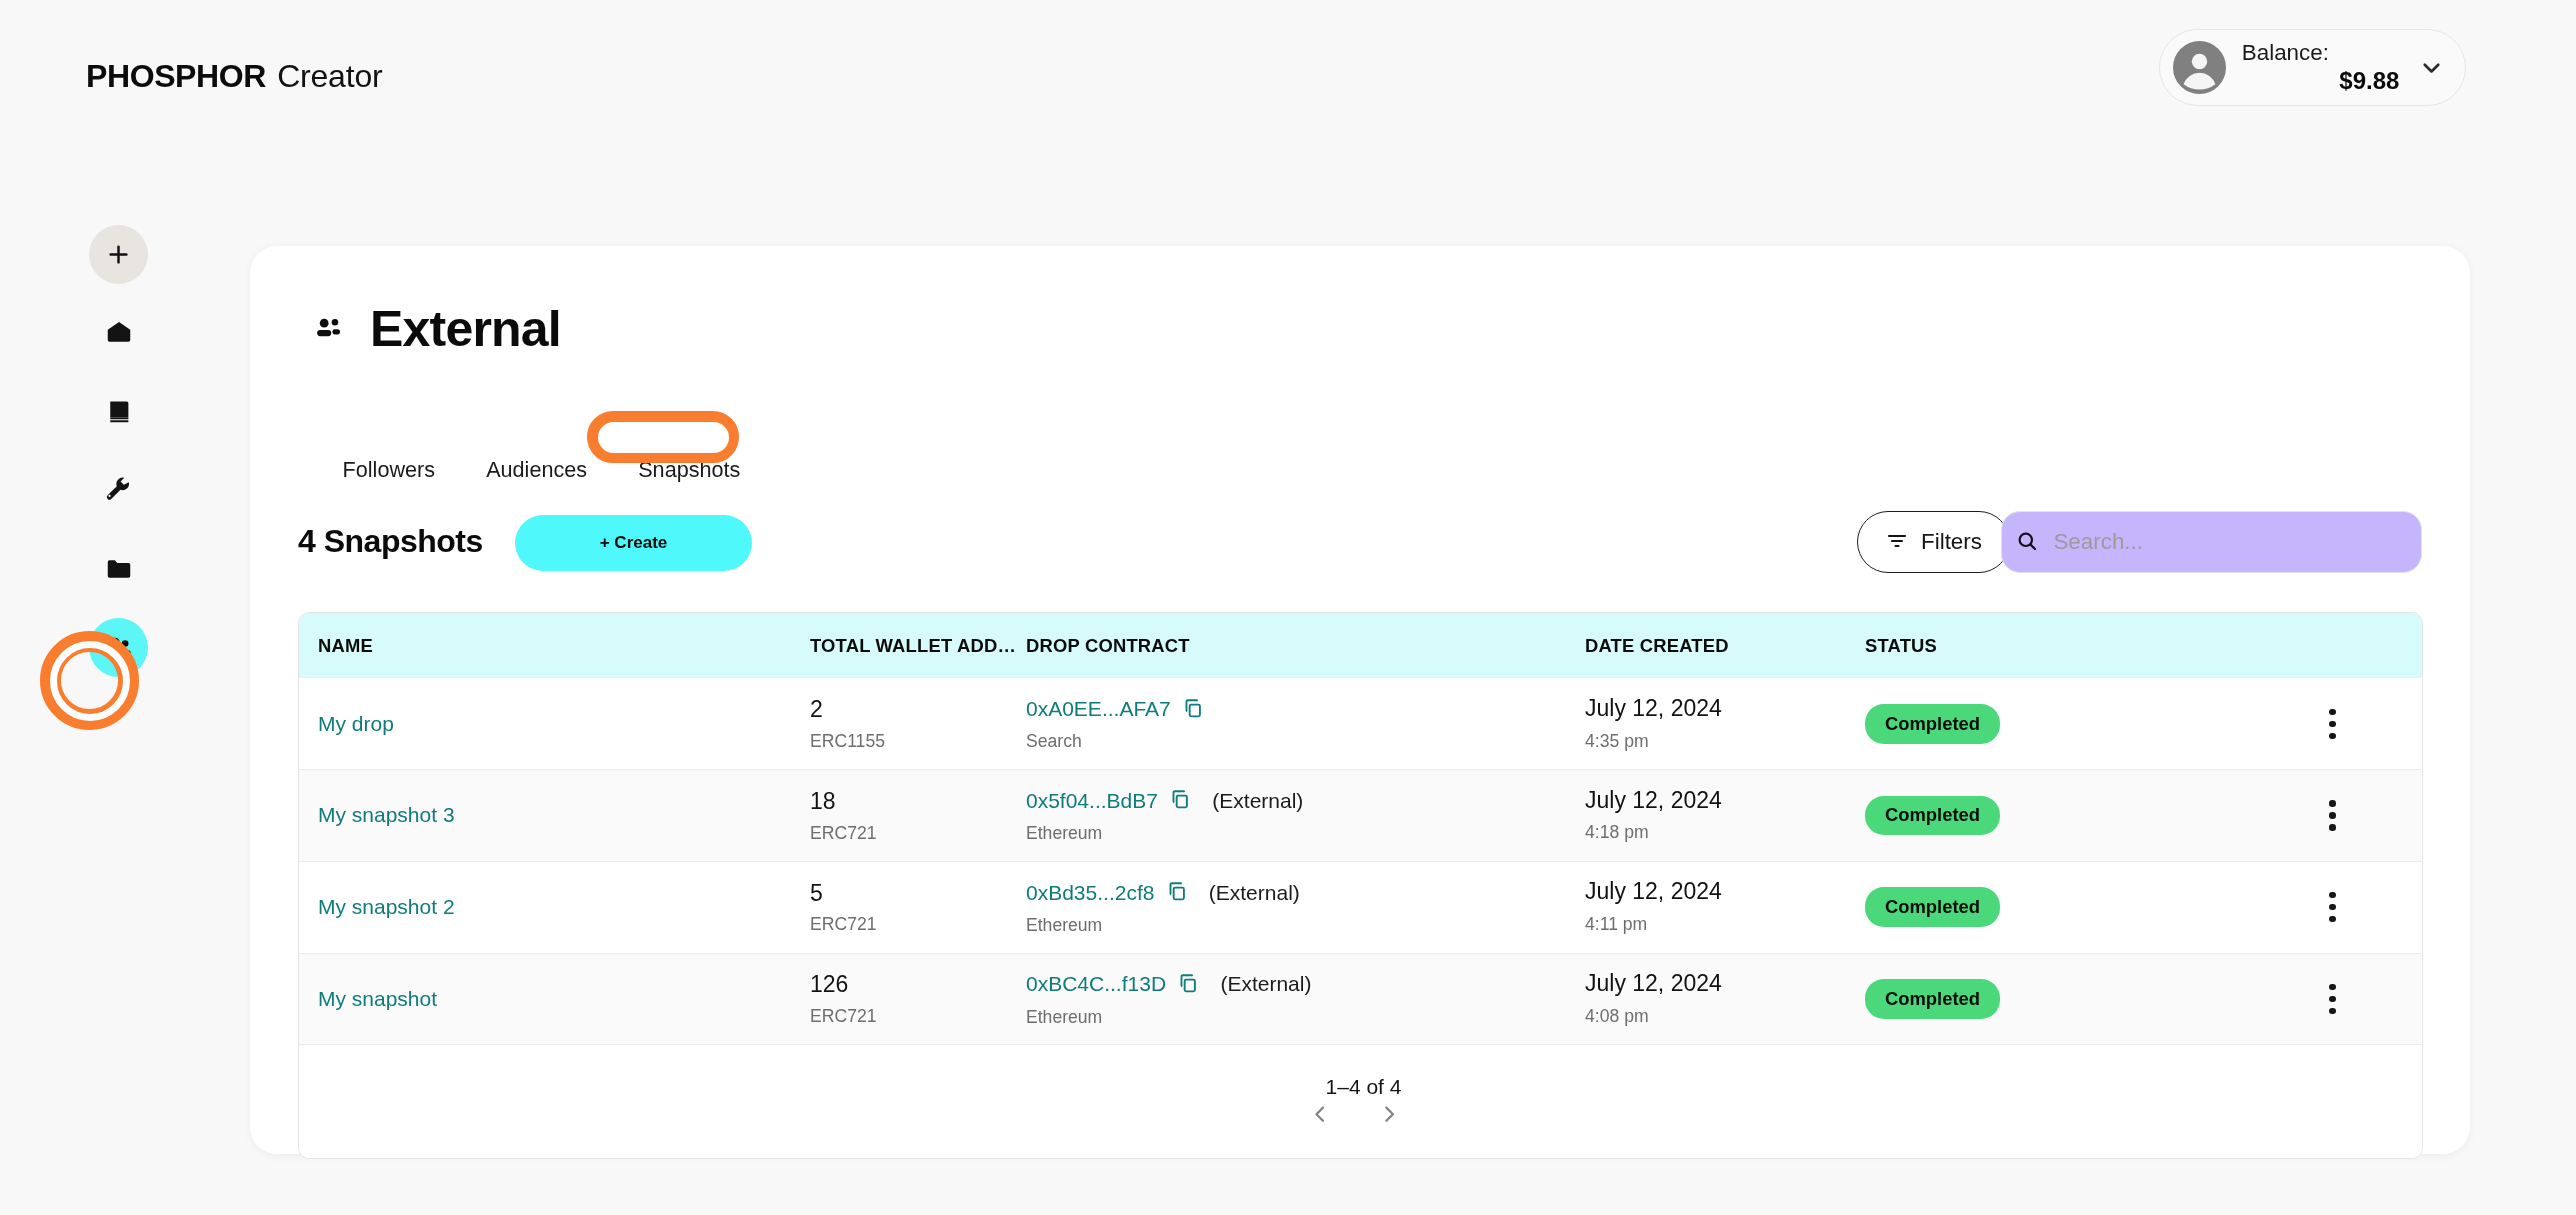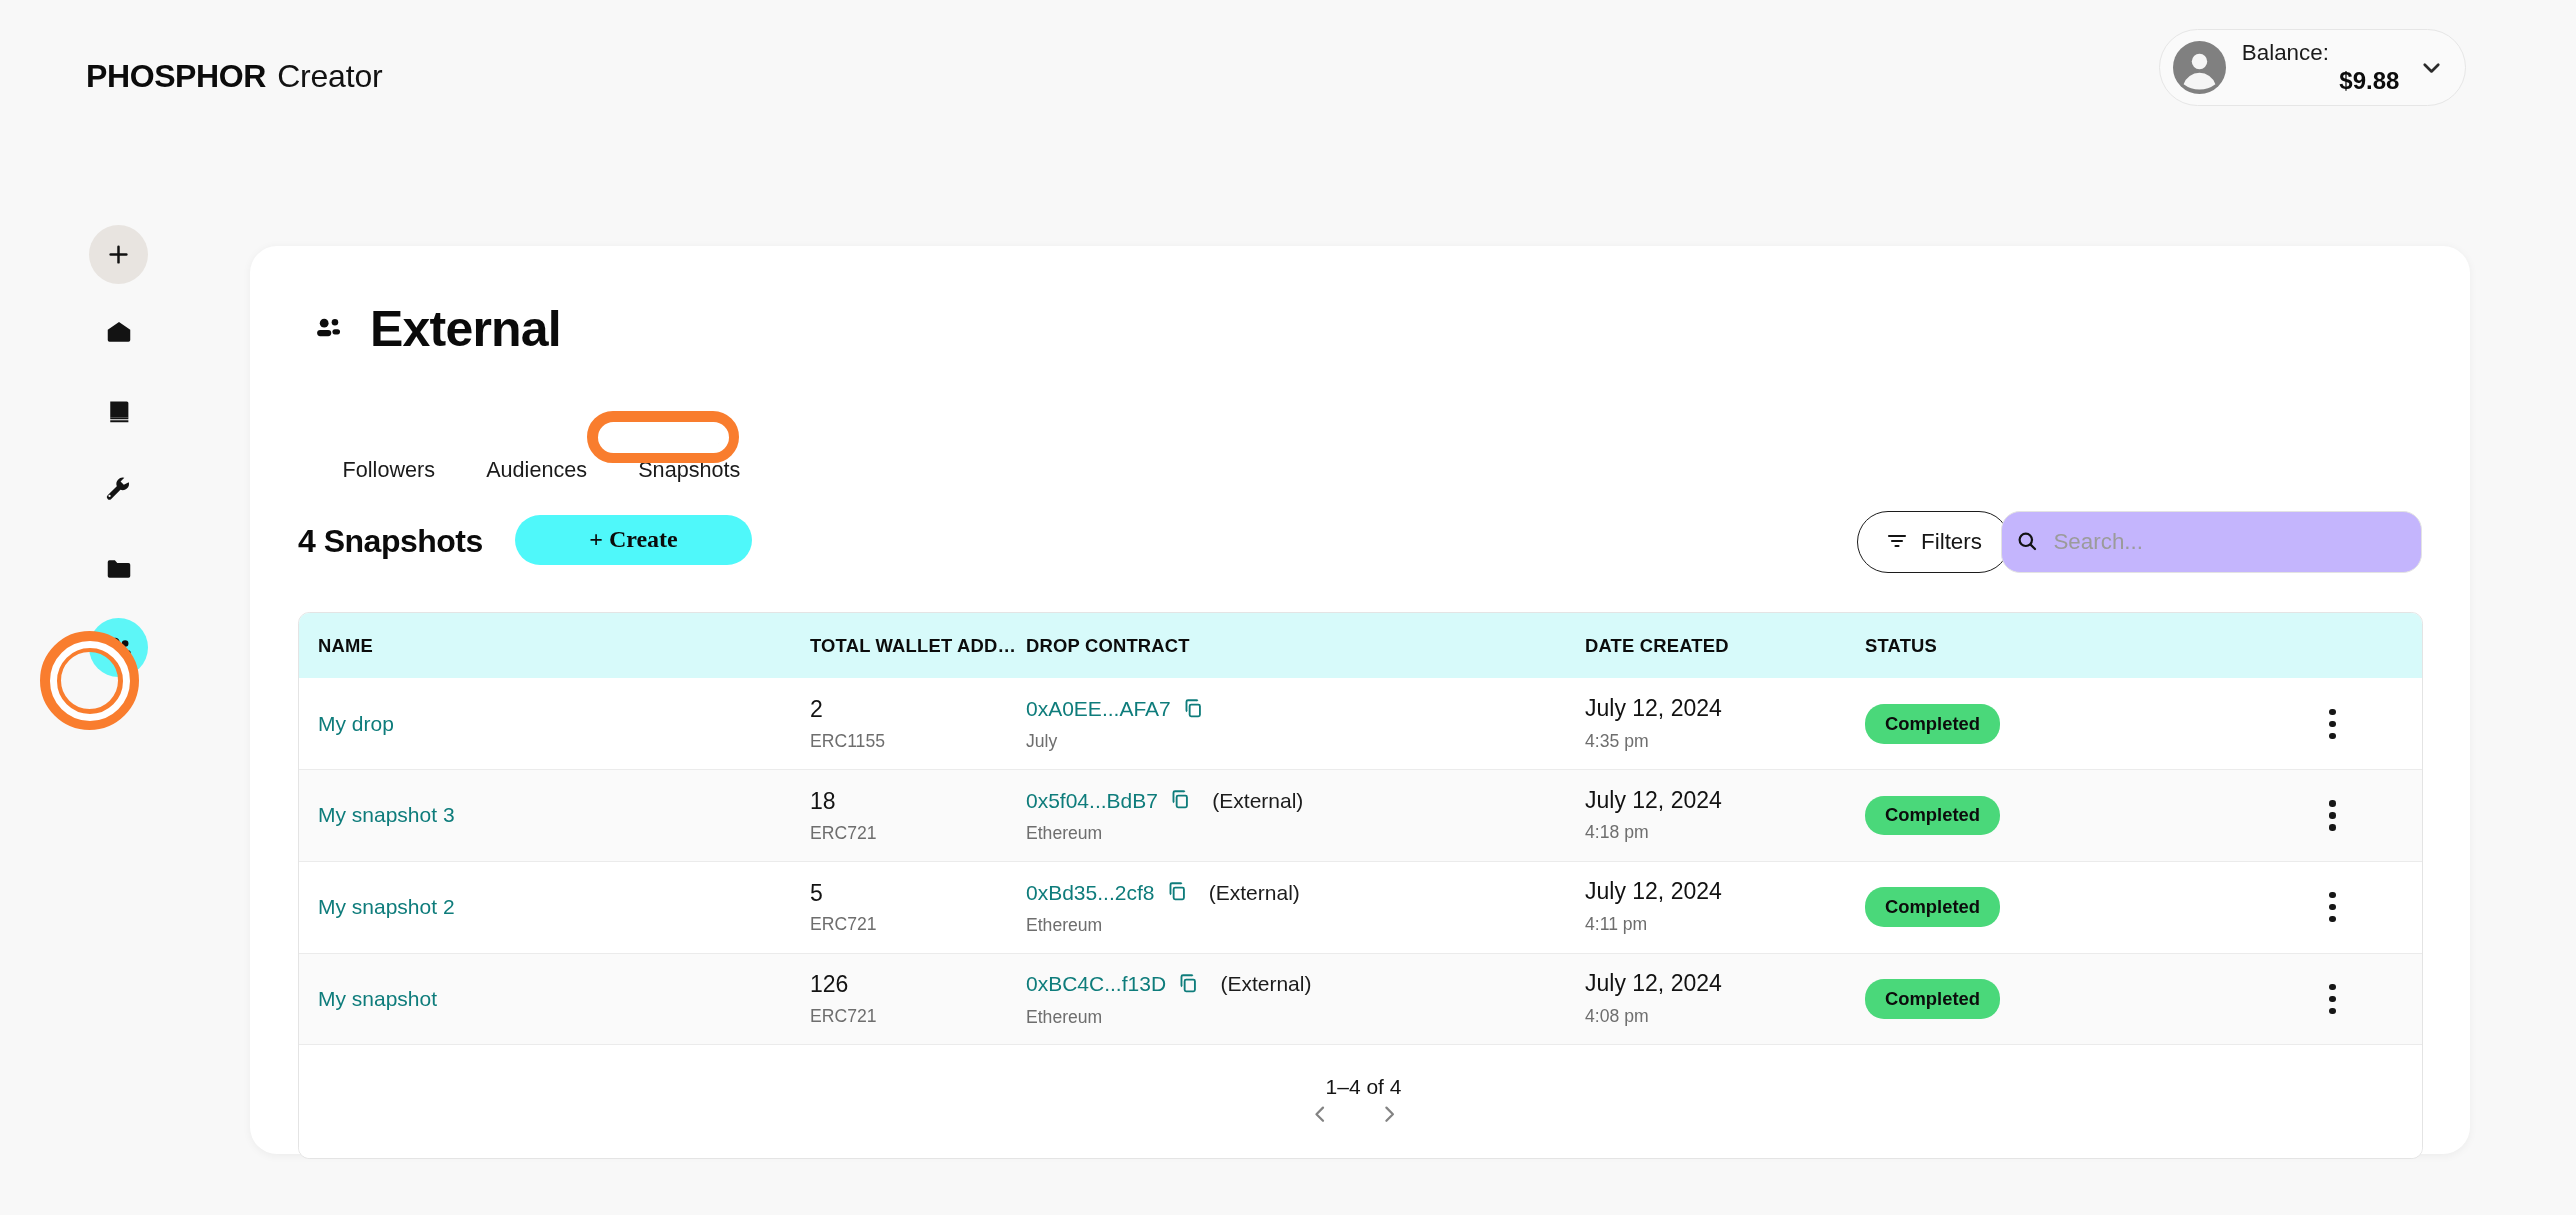--- a/index.html
+++ b/index.html
@@ -70,24 +70,24 @@
   }
   .page-title-row { position: absolute; left: 62px; top: 54px; display: flex; align-items: center; gap: 24px; }
   .page-title { font-size: 50px; font-weight: bold; color: #0B0B0B; letter-spacing: -0.8px; }
 
   .tabs { position: absolute; left: 67px; top: 201px; display: flex; align-items: center; gap: 0; }
   .tab { font-size: 21.6px; color: #1A1A1A; padding: 9.6px 25.6px; white-space: nowrap; }
 
   .toolbar-row { position: absolute; left: 0; top: 267px; width: 100%; height: 72px; }
   .count-title { position: absolute; left: 48px; top: 9.6px; font-size: 32px; font-weight: bold; color: #0B0B0B; letter-spacing: -0.5px; }
   .create-btn {
-    position: absolute; left: 265px; top: 1.6px; width: 237px; height: 50px;
+    position: absolute; left: 265px; top: 1.6px; width: 237px; height: 56px;
     background: #4FF8FA; border: none; border-radius: 29px;
-    font-family: Liberation Serif, serif;
-    font-size: 24px; font-weight: bold; color: #0B0B0B; cursor: pointer;
+    font-family: Liberation Sans, sans-serif;
+    font-size: 17px; font-weight: bold; color: #0B0B0B; cursor: pointer;
   }
   .filters-btn {
     position: absolute; right: 460px; top: -1.6px; width: 153px; height: 62px;
     border: 1.6px solid #1C1C1C; border-radius: 32px; background: #fff;
     display: flex; align-items: center; justify-content: center; gap: 12px; cursor: pointer;
   }
   .filters-label { font-size: 22.4px; color: #161616; }
   .search-box {
     position: absolute; right: 48px; top: -1.6px; width: 421px; height: 62px;
     border: 1.6px solid #E3E3E3; border-radius: 19px; background: #c4b5fd;
@@ -306,21 +306,21 @@
               <div class="contract-line">
                 <span class="contract-addr">0xA0EE...AFA7</span>
                 <span>
                   <svg width="22.4" height="22.4" viewBox="0 0 24 24" fill="none" stroke="#0E7C7B" stroke-width="2" stroke-linejoin="round">
                     <rect x="8.2" y="8.2" width="11" height="12.5" rx="1.6"></rect>
                     <path d="M5.4 15.6A1.6 1.6 0 0 1 4.8 14.3V5.1A1.6 1.6 0 0 1 6.4 3.5h9.1a1.6 1.6 0 0 1 1.3.6"></path>
                   </svg>
                 </span>
                 <span class="external-tag"></span>
               </div>
-              <div class="cell-sub">July</div>
+              <div class="cell-sub">Search</div>
             </td>
             <td>
               <div class="date-main">July 12, 2024</div>
               <div class="date-sub">4:35 pm</div>
             </td>
             <td>
               <span class="badge">Completed</span>
             </td>
             <td>
               <div class="kebab">

